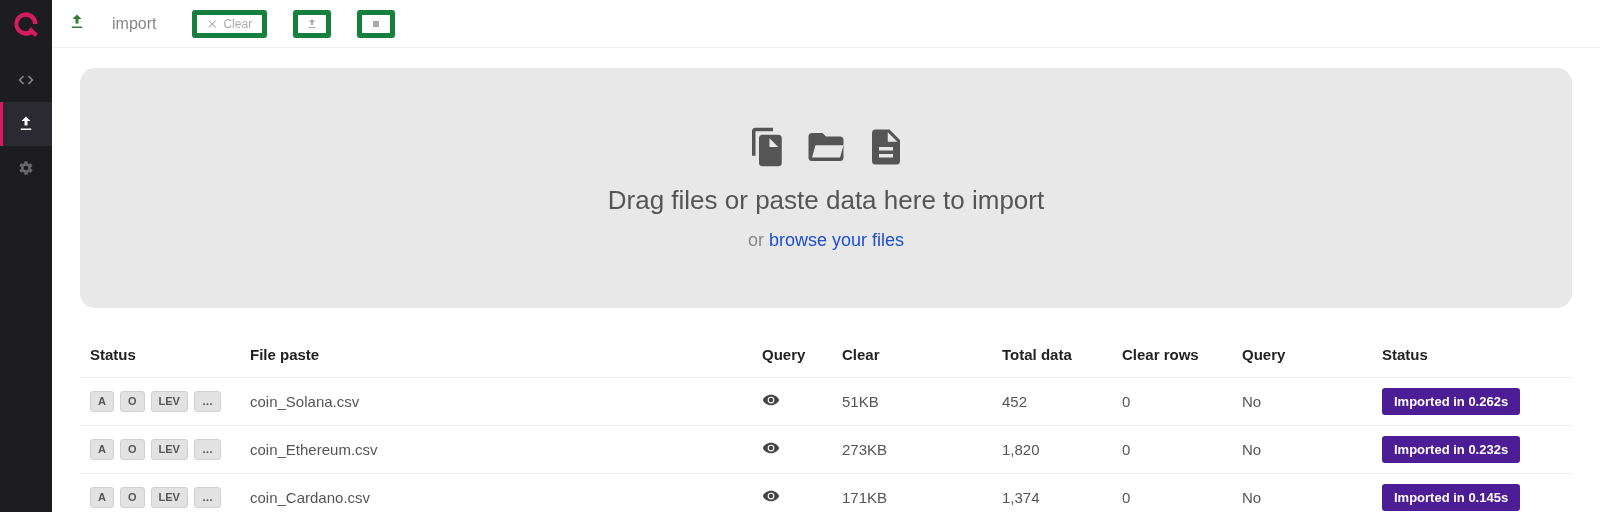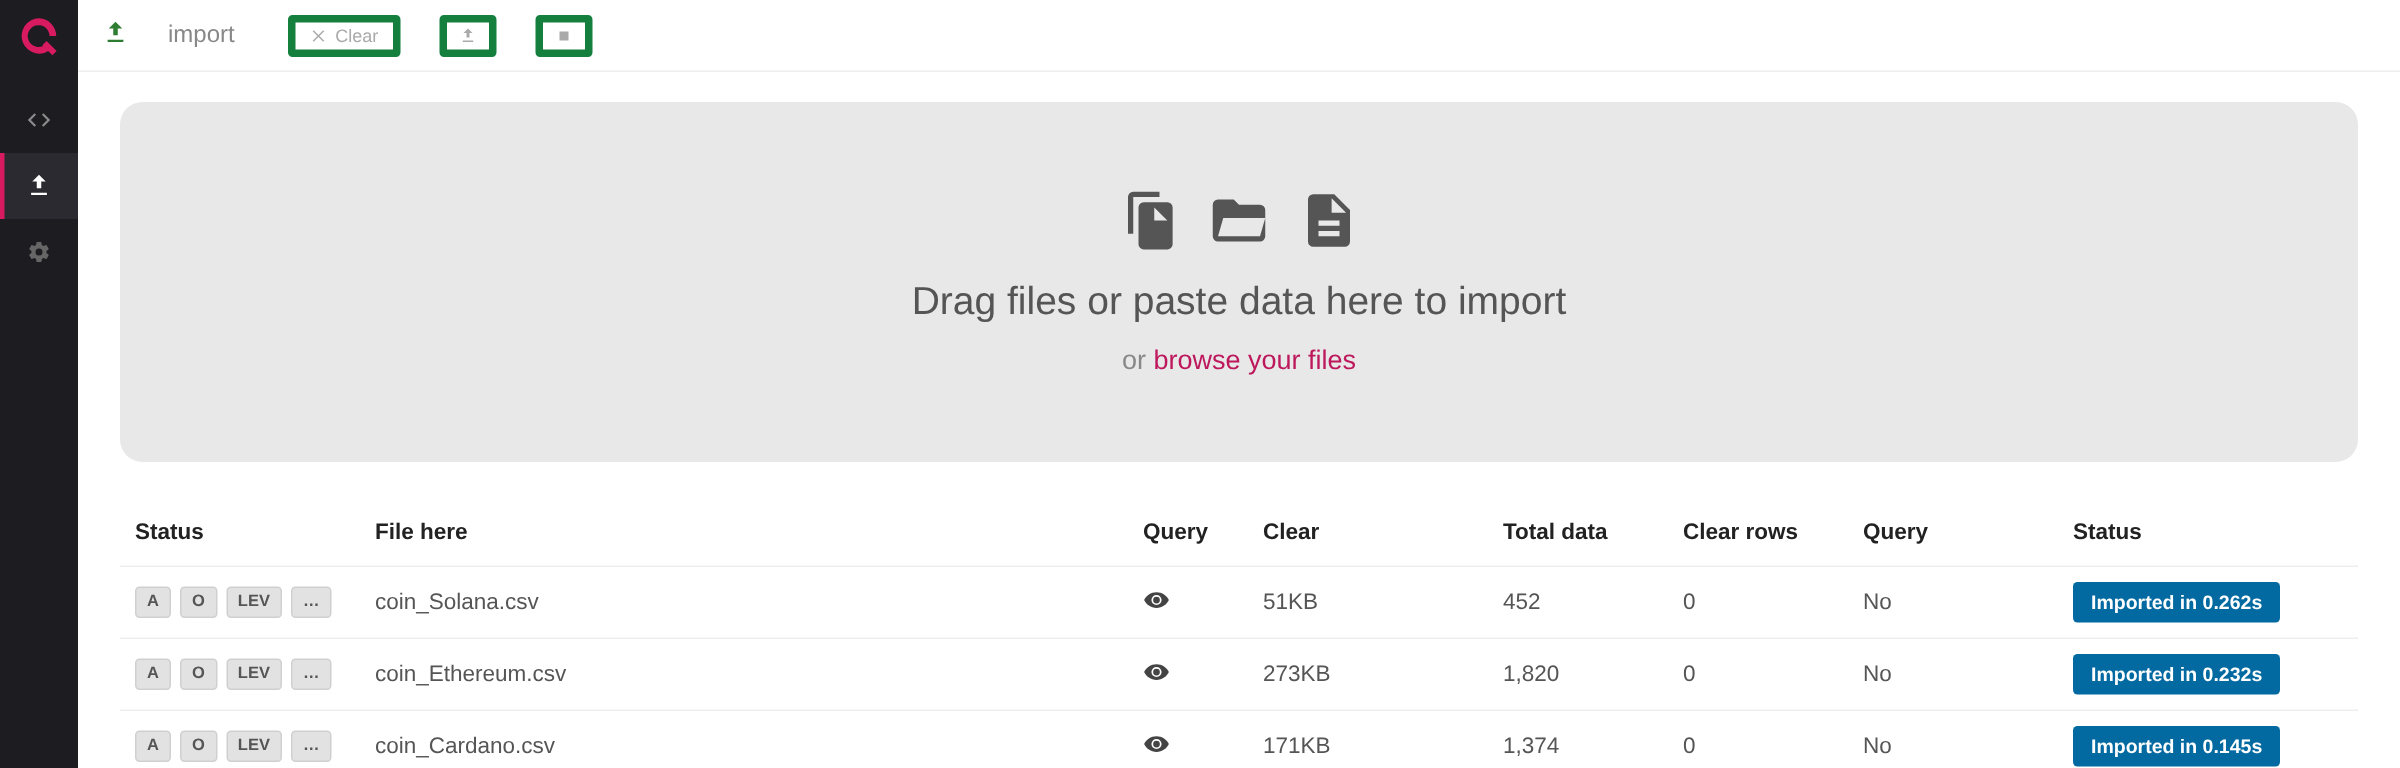--- a/index.html
+++ b/index.html
@@ -88,21 +88,21 @@
     flex-direction: column;
     align-items: center;
     justify-content: center;
     gap: 14px;
     margin-bottom: 30px;
   }
   .dz-icons { display: flex; gap: 18px; color: #555; }
   .dz-icons svg { width: 42px; height: 42px; fill: currentColor; }
   .dz-title { font-size: 26px; color: #555; }
   .dz-sub { font-size: 18px; color: #888; }
-  .dz-sub a { color: #be185d; text-decoration: none; cursor: pointer; text-align: center; }
+  .dz-sub a { color: #1d4ed8; text-decoration: none; cursor: pointer; text-align: center; }
 
   
   table.files {
     width: 100%;
     border-collapse: collapse;
   }
   table.files th {
     text-align: left;
     font-weight: 700;
     font-size: 15px;
@@ -125,21 +125,21 @@
     font-weight: 600;
     padding: 4px 7px;
     border-radius: 3px;
     cursor: pointer;
     line-height: 1;
     min-width: 24px;
     text-align: center;
   }
   .eye-icon svg { width: 18px; height: 18px; fill: #444; }
   .status-badge {
-    background: #0369a1;
+    background: #4c1d95;
     color: #fff;
     font-size: 13px;
     font-weight: 600;
     padding: 6px 12px;
     border-radius: 3px;
     display: inline-block;
     white-space: nowrap;
   }
 
   
@@ -241,21 +241,21 @@
             <col class="c-query">
             <col class="c-size">
           <col class="c-total">
             <col class="c-failed">
             <col class="c-header">
             <col class="c-status">
         </colgroup>
         <thead>
           <tr>
             <th>Status</th>
-            <th>File here</th>
+            <th>File paste</th>
             <th>Query</th>
             <th>Clear</th>
             <th>Total data</th>
             <th>Clear rows</th>
             <th>Query</th>
             <th>Status</th>
           </tr>
         </thead>
         <tbody id="files-tbody">
             <tr>

